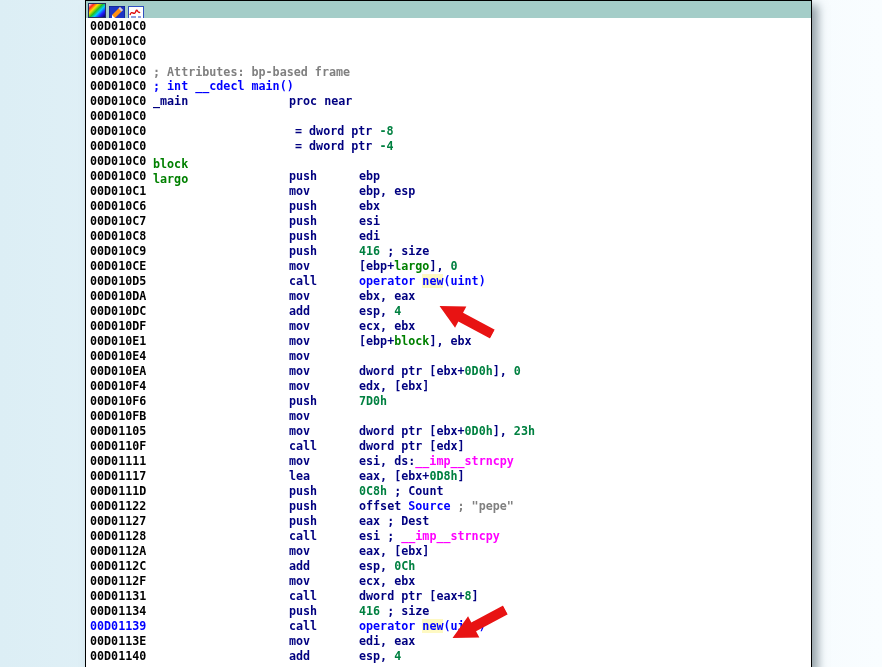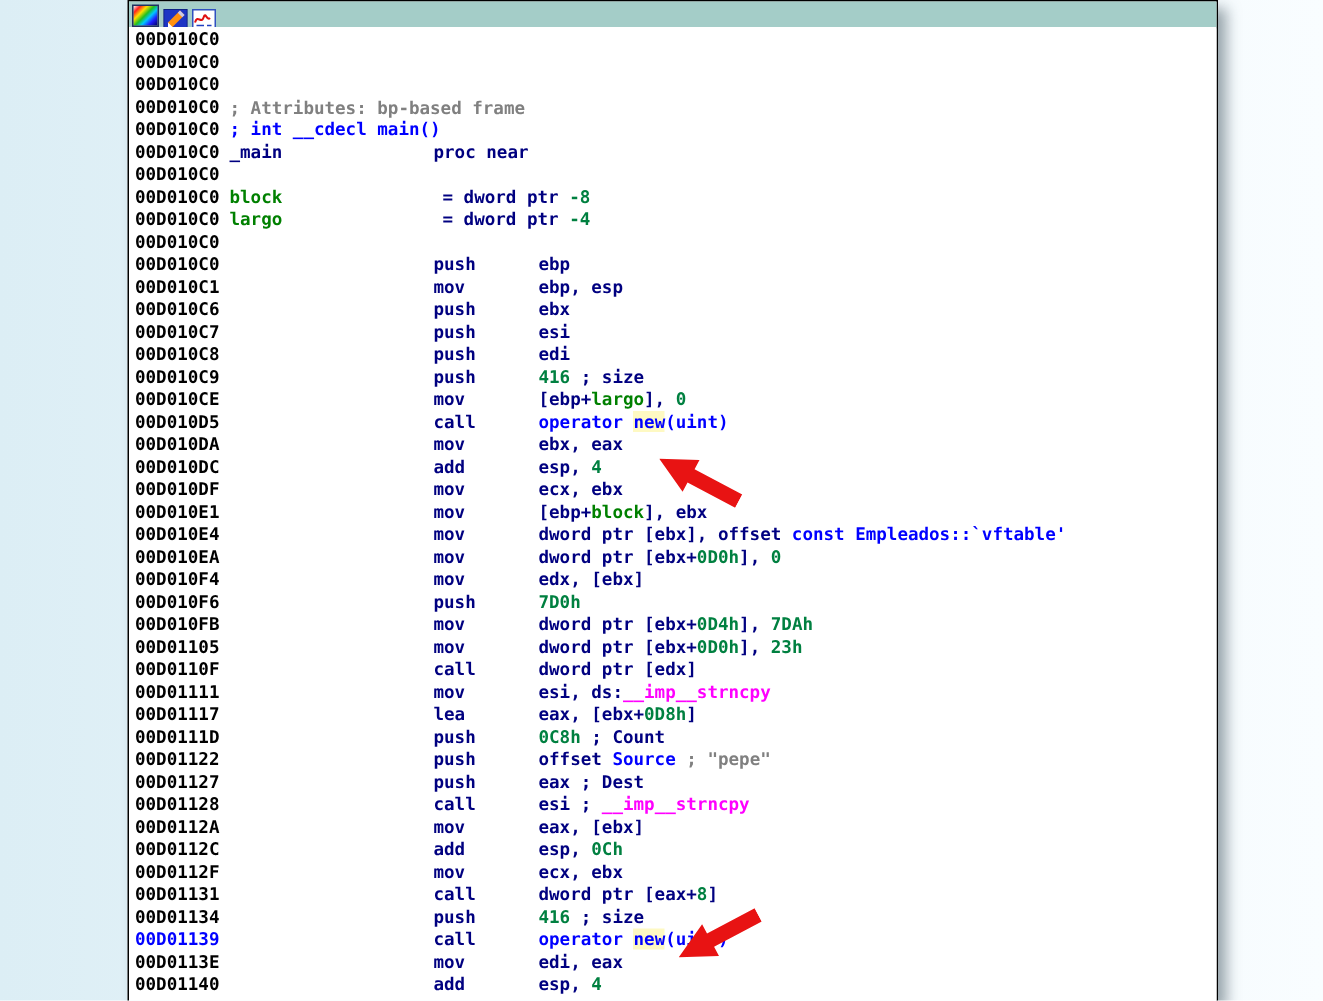--- a/index.html
+++ b/index.html
@@ -34,21 +34,21 @@
   .p-label{position:absolute;left:63px;top:0;}
   .p-val{position:absolute;left:205px;top:0;}
   .p-mn{position:absolute;left:199px;top:0;color:#000080;}
   .p-ops{position:absolute;left:269px;top:0;}
   .c-addr{color:#000000;}
   .c-navy{color:#000080;}
   .c-num{color:#008040;}
   .c-name{color:#0000ff;}
   .c-imp{color:#ff00ff;}
   .c-gray{color:#808080;margin-top:16px;}
-  .c-var{color:#008000;}
+  .c-var{color:#008000;margin-top:33px;}
   .c-hl{color:#0000ff;background:#fef9c3;}
   .arrow{position:absolute;width:60px;height:26px;z-index:5;pointer-events:none;}
   #arrow-1{left:350px;top:306px;transform:rotate(208deg);}
   #arrow-2{left:363px;top:610px;transform:rotate(152deg);}
 </style>
 </head>
 <body>
 
 <div class="ida-window">
 
@@ -88,25 +88,25 @@
       <div class="line"><span class="seg c-addr">00D010C6</span><span class="p-mn seg">push</span><span class="p-ops"><span class="seg c-navy">ebx</span></span></div>
       <div class="line"><span class="seg c-addr">00D010C7</span><span class="p-mn seg">push</span><span class="p-ops"><span class="seg c-navy">esi</span></span></div>
       <div class="line"><span class="seg c-addr">00D010C8</span><span class="p-mn seg">push</span><span class="p-ops"><span class="seg c-navy">edi</span></span></div>
       <div class="line"><span class="seg c-addr">00D010C9</span><span class="p-mn seg">push</span><span class="p-ops"><span class="seg c-num">416</span><span class="seg c-navy"> ; size</span></span></div>
       <div class="line"><span class="seg c-addr">00D010CE</span><span class="p-mn seg">mov</span><span class="p-ops"><span class="seg c-navy">[ebp+</span><span class="seg c-var">largo</span><span class="seg c-navy">], </span><span class="seg c-num">0</span></span></div>
       <div class="line"><span class="seg c-addr">00D010D5</span><span class="p-mn seg">call</span><span class="p-ops"><span class="seg c-name">operator </span><span class="seg c-hl">new</span><span class="seg c-name">(uint)</span></span></div>
       <div class="line"><span class="seg c-addr">00D010DA</span><span class="p-mn seg">mov</span><span class="p-ops"><span class="seg c-navy">ebx, eax</span></span></div>
       <div class="line"><span class="seg c-addr">00D010DC</span><span class="p-mn seg">add</span><span class="p-ops"><span class="seg c-navy">esp, </span><span class="seg c-num">4</span></span></div>
       <div class="line"><span class="seg c-addr">00D010DF</span><span class="p-mn seg">mov</span><span class="p-ops"><span class="seg c-navy">ecx, ebx</span></span></div>
       <div class="line"><span class="seg c-addr">00D010E1</span><span class="p-mn seg">mov</span><span class="p-ops"><span class="seg c-navy">[ebp+</span><span class="seg c-var">block</span><span class="seg c-navy">], ebx</span></span></div>
-      <div class="line"><span class="seg c-addr">00D010E4</span><span class="p-mn seg">mov</span><span class="p-ops"><span class="seg c-navy">dword ptr [ebx], offset </span><span class="seg c-name">const Empleados::`vftable'</span></span></div>
+      <div class="line"><span class="seg c-addr">00D010E4</span><span class="p-mn seg">mov</span></div>
       <div class="line"><span class="seg c-addr">00D010EA</span><span class="p-mn seg">mov</span><span class="p-ops"><span class="seg c-navy">dword ptr [ebx+</span><span class="seg c-num">0D0h</span><span class="seg c-navy">], </span><span class="seg c-num">0</span></span></div>
       <div class="line"><span class="seg c-addr">00D010F4</span><span class="p-mn seg">mov</span><span class="p-ops"><span class="seg c-navy">edx, [ebx]</span></span></div>
       <div class="line"><span class="seg c-addr">00D010F6</span><span class="p-mn seg">push</span><span class="p-ops"><span class="seg c-num">7D0h</span></span></div>
-      <div class="line"><span class="seg c-addr">00D010FB</span><span class="p-mn seg">mov</span><span class="p-ops"><span class="seg c-navy">dword ptr [ebx+</span><span class="seg c-num">0D4h</span><span class="seg c-navy">], </span><span class="seg c-num">7DAh</span></span></div>
+      <div class="line"><span class="seg c-addr">00D010FB</span><span class="p-mn seg">mov</span></div>
       <div class="line"><span class="seg c-addr">00D01105</span><span class="p-mn seg">mov</span><span class="p-ops"><span class="seg c-navy">dword ptr [ebx+</span><span class="seg c-num">0D0h</span><span class="seg c-navy">], </span><span class="seg c-num">23h</span></span></div>
       <div class="line"><span class="seg c-addr">00D0110F</span><span class="p-mn seg">call</span><span class="p-ops"><span class="seg c-navy">dword ptr [edx]</span></span></div>
       <div class="line"><span class="seg c-addr">00D01111</span><span class="p-mn seg">mov</span><span class="p-ops"><span class="seg c-navy">esi, ds:</span><span class="seg c-imp">__imp__strncpy</span></span></div>
       <div class="line"><span class="seg c-addr">00D01117</span><span class="p-mn seg">lea</span><span class="p-ops"><span class="seg c-navy">eax, [ebx+</span><span class="seg c-num">0D8h</span><span class="seg c-navy">]</span></span></div>
       <div class="line"><span class="seg c-addr">00D0111D</span><span class="p-mn seg">push</span><span class="p-ops"><span class="seg c-num">0C8h</span><span class="seg c-navy"> ; Count</span></span></div>
       <div class="line"><span class="seg c-addr">00D01122</span><span class="p-mn seg">push</span><span class="p-ops"><span class="seg c-navy">offset </span><span class="seg c-name">Source</span><span class="seg c-gray"> ; "pepe"</span></span></div>
       <div class="line"><span class="seg c-addr">00D01127</span><span class="p-mn seg">push</span><span class="p-ops"><span class="seg c-navy">eax ; Dest</span></span></div>
       <div class="line"><span class="seg c-addr">00D01128</span><span class="p-mn seg">call</span><span class="p-ops"><span class="seg c-navy">esi ; </span><span class="seg c-imp">__imp__strncpy</span></span></div>
       <div class="line"><span class="seg c-addr">00D0112A</span><span class="p-mn seg">mov</span><span class="p-ops"><span class="seg c-navy">eax, [ebx]</span></span></div>
       <div class="line"><span class="seg c-addr">00D0112C</span><span class="p-mn seg">add</span><span class="p-ops"><span class="seg c-navy">esp, </span><span class="seg c-num">0Ch</span></span></div>

